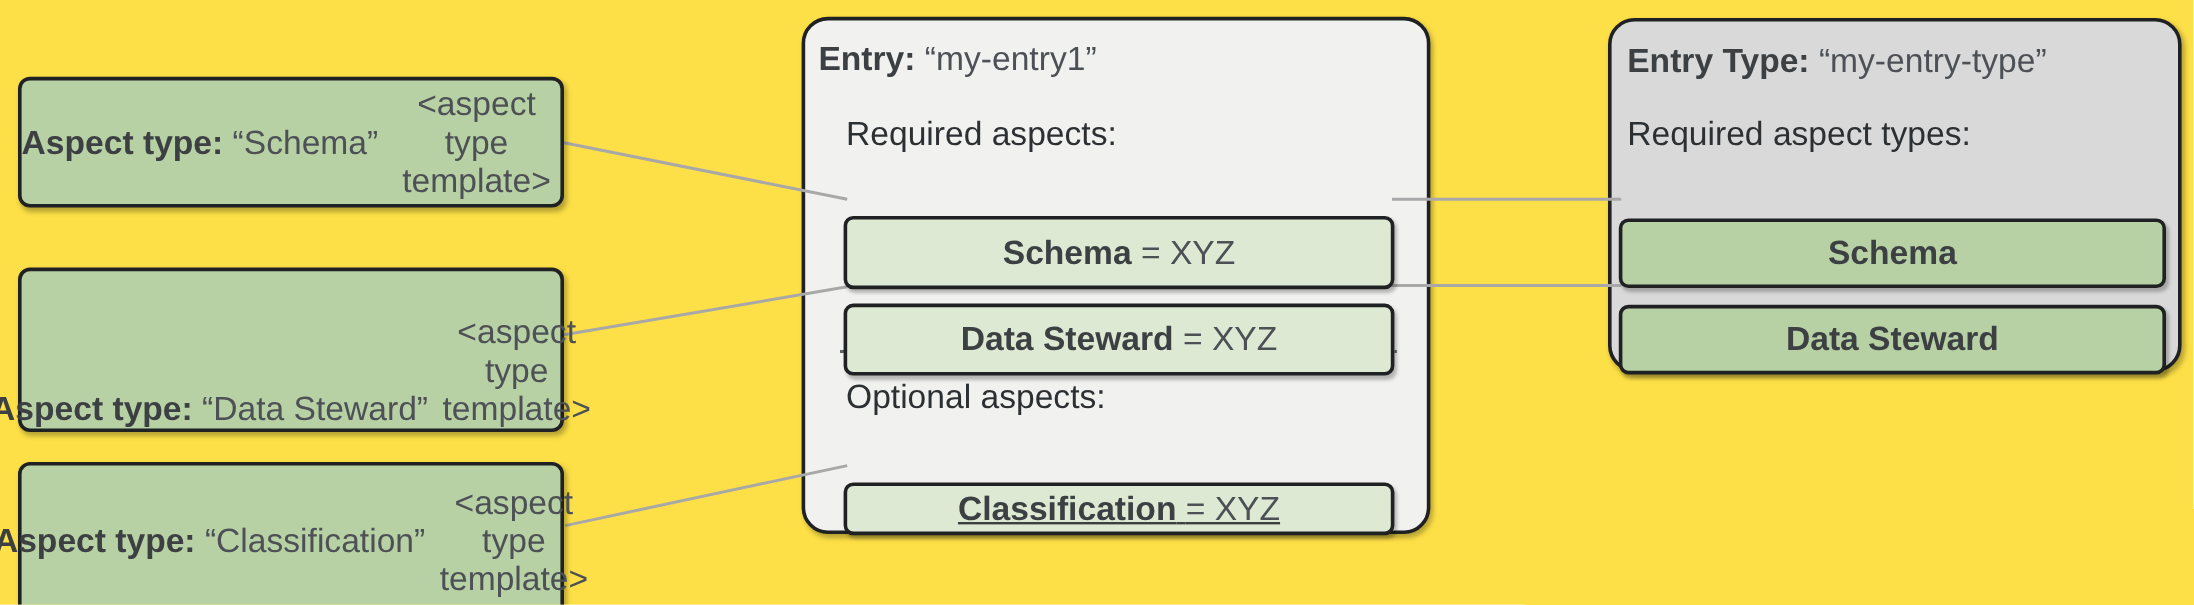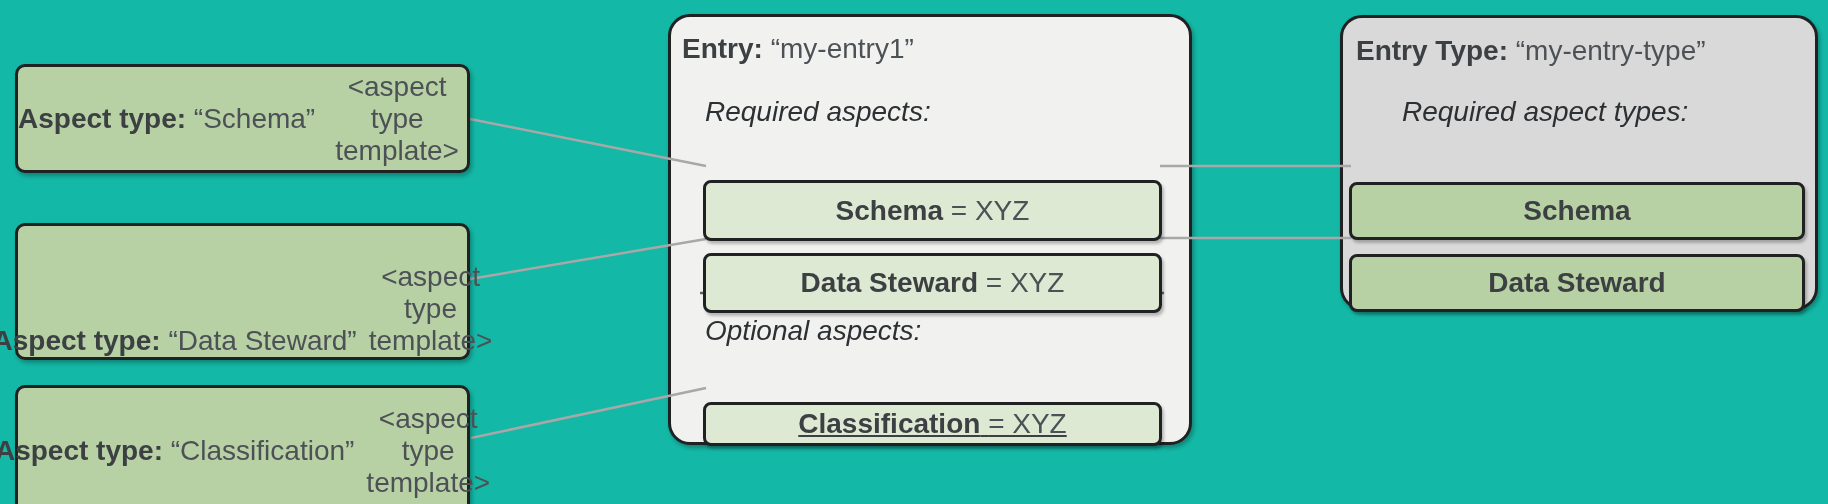--- a/index.html
+++ b/index.html
@@ -1,20 +1,20 @@
 <!DOCTYPE html>
 <html style="--aspect-green: #b7d1a5; --aspect-green-light: #dde9d3; --entry-panel-gray: #f1f2f0; --entry-type-panel-gray: #d9d9d9; --border-dark: #1f2123; --connector-gray: #a8a8a8;"><head>
 <meta charset="utf-8">
 <style>
   html, body { margin: 0; padding: 0; background: #ffffff; }
   .canvas {
     position: relative;
     width: 1828px;
     height: 504px;
-    background: #14b8a6;
+    background: #fde047;
     overflow: hidden;
     font-family: "Liberation Sans", sans-serif;
     font-size: 28px;
     color: #3c4043;
   }
   .abs { position: absolute; box-sizing: border-box; }
 
   
   .panel {
     border: 3px solid var(--border-dark, #1f2123);
@@ -41,21 +41,21 @@
     border: 3px solid var(--border-dark, #1f2123);
     border-radius: 8px;
     box-shadow: 2px 3px 3px rgba(0,0,0,0.25);
     display: flex; align-items: center; justify-content: center; margin-top: 45px;
   }
   .chip.light { background: var(--aspect-green-light, #dde9d3); }
   .chip.dark  { background: var(--aspect-green, #b7d1a5); }
 
   .b { font-weight: 700; color: #3c4043; }
   .v { font-weight: 400; color: #4d5156; }
-  .heading { font-weight: 400; color: #2d3033; white-space: nowrap; font-style: italic; }
+  .heading { font-weight: 400; color: #2d3033; white-space: nowrap; }
   .title-line { white-space: nowrap; }
 
   svg.overlay {
     position: absolute; left: 0; top: 0;
     width: 1828px; height: 504px;
     pointer-events: none;
   }
   svg.overlay line.conn { stroke: var(--connector-gray, #a8a8a8); stroke-width: 2.5; }
   svg.overlay line.dash { stroke: #5f6368; stroke-width: 2.5; stroke-dasharray: 13 9; }
 </style>
@@ -71,21 +71,21 @@
     <span class="b">Entry:</span>
     <span class="v">“my-entry1”</span>
   </div>
   <div class="abs heading" style="left:705px; top:96px;">Required aspects:</div>
   <div class="abs heading" style="left:705px; top:315px;">Optional aspects:</div>
 
   <div class="abs title-line" style="left:1356px; top:35px;text-align:center;">
     <span class="b">Entry Type:</span>
     <span class="v">“my-entry-type”</span>
   </div>
-  <div class="abs heading" style="left:1356px; top:96px;margin-left:46px;">Required aspect types:</div>
+  <div class="abs heading" style="left:1356px; top:96px;">Required aspect types:</div>
 
   <svg class="overlay">
     <line class="conn" x1="470" y1="119" x2="706" y2="166"></line>
     <line class="conn" x1="470" y1="279" x2="706" y2="239"></line>
     <line class="conn" x1="471" y1="438" x2="706" y2="388"></line>
     <line class="conn" x1="1160" y1="166" x2="1351" y2="166"></line>
     <line class="conn" x1="1160" y1="238" x2="1351" y2="238"></line>
     <line class="dash" x1="700" y1="293" x2="1164" y2="293"></line>
   </svg>
 

